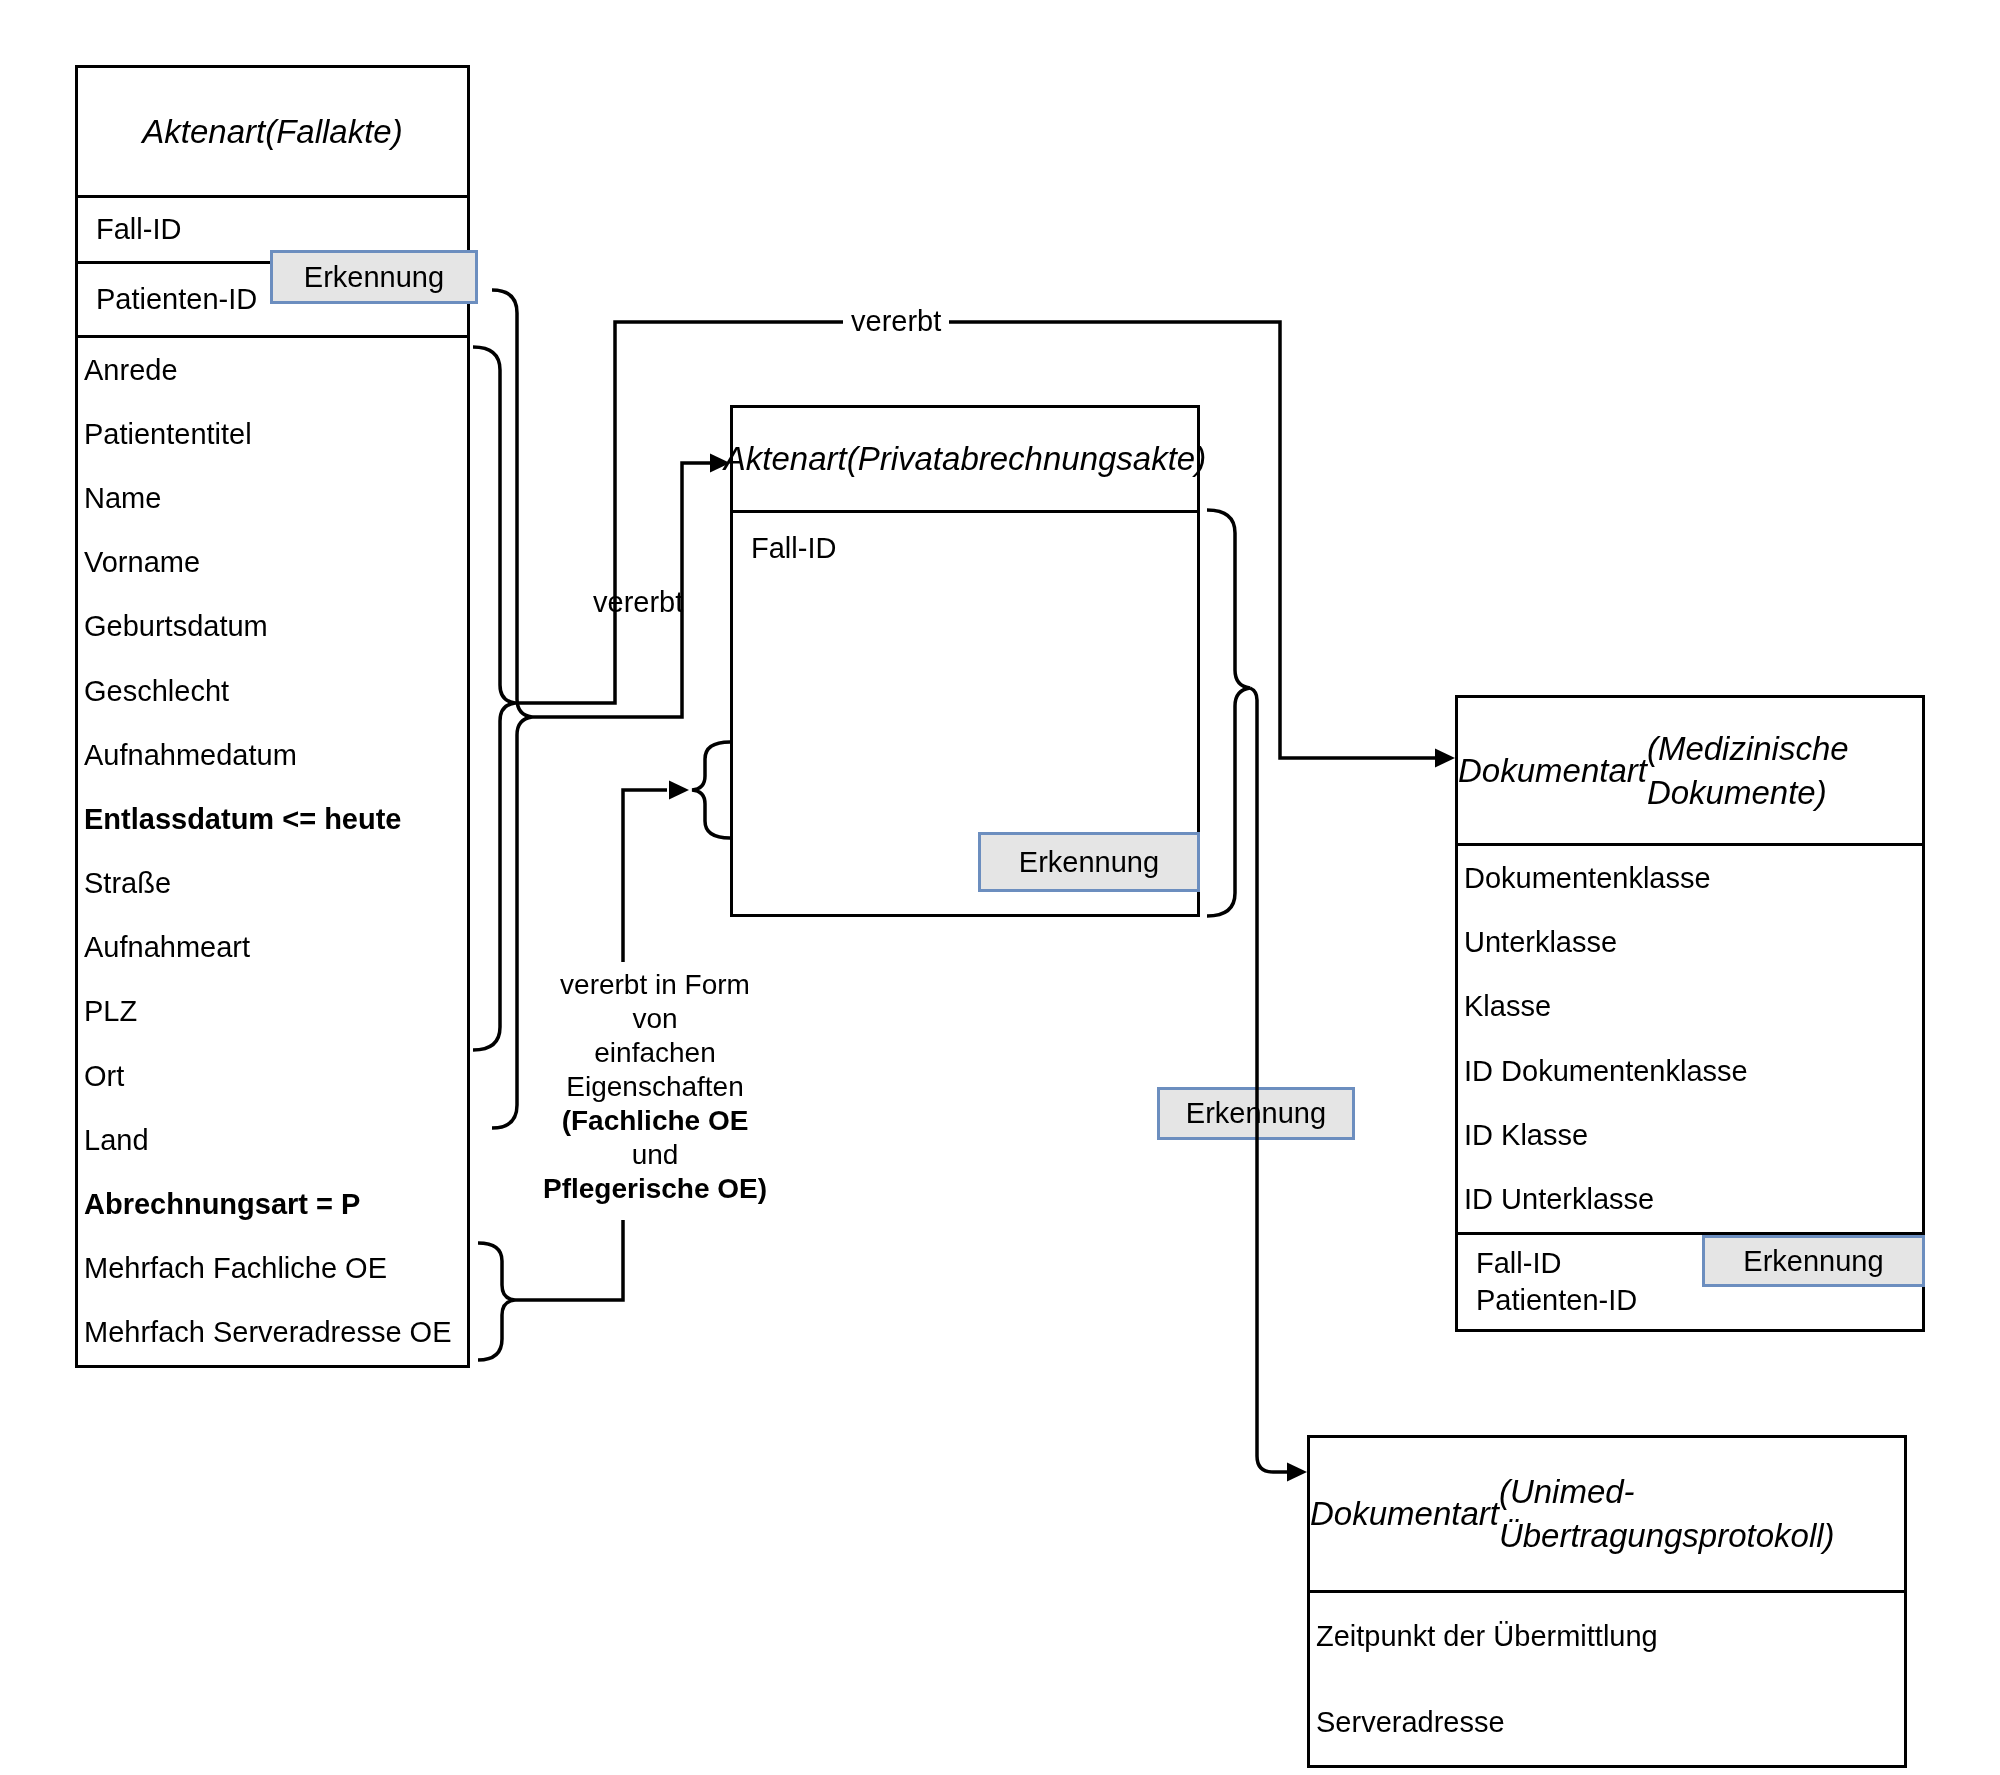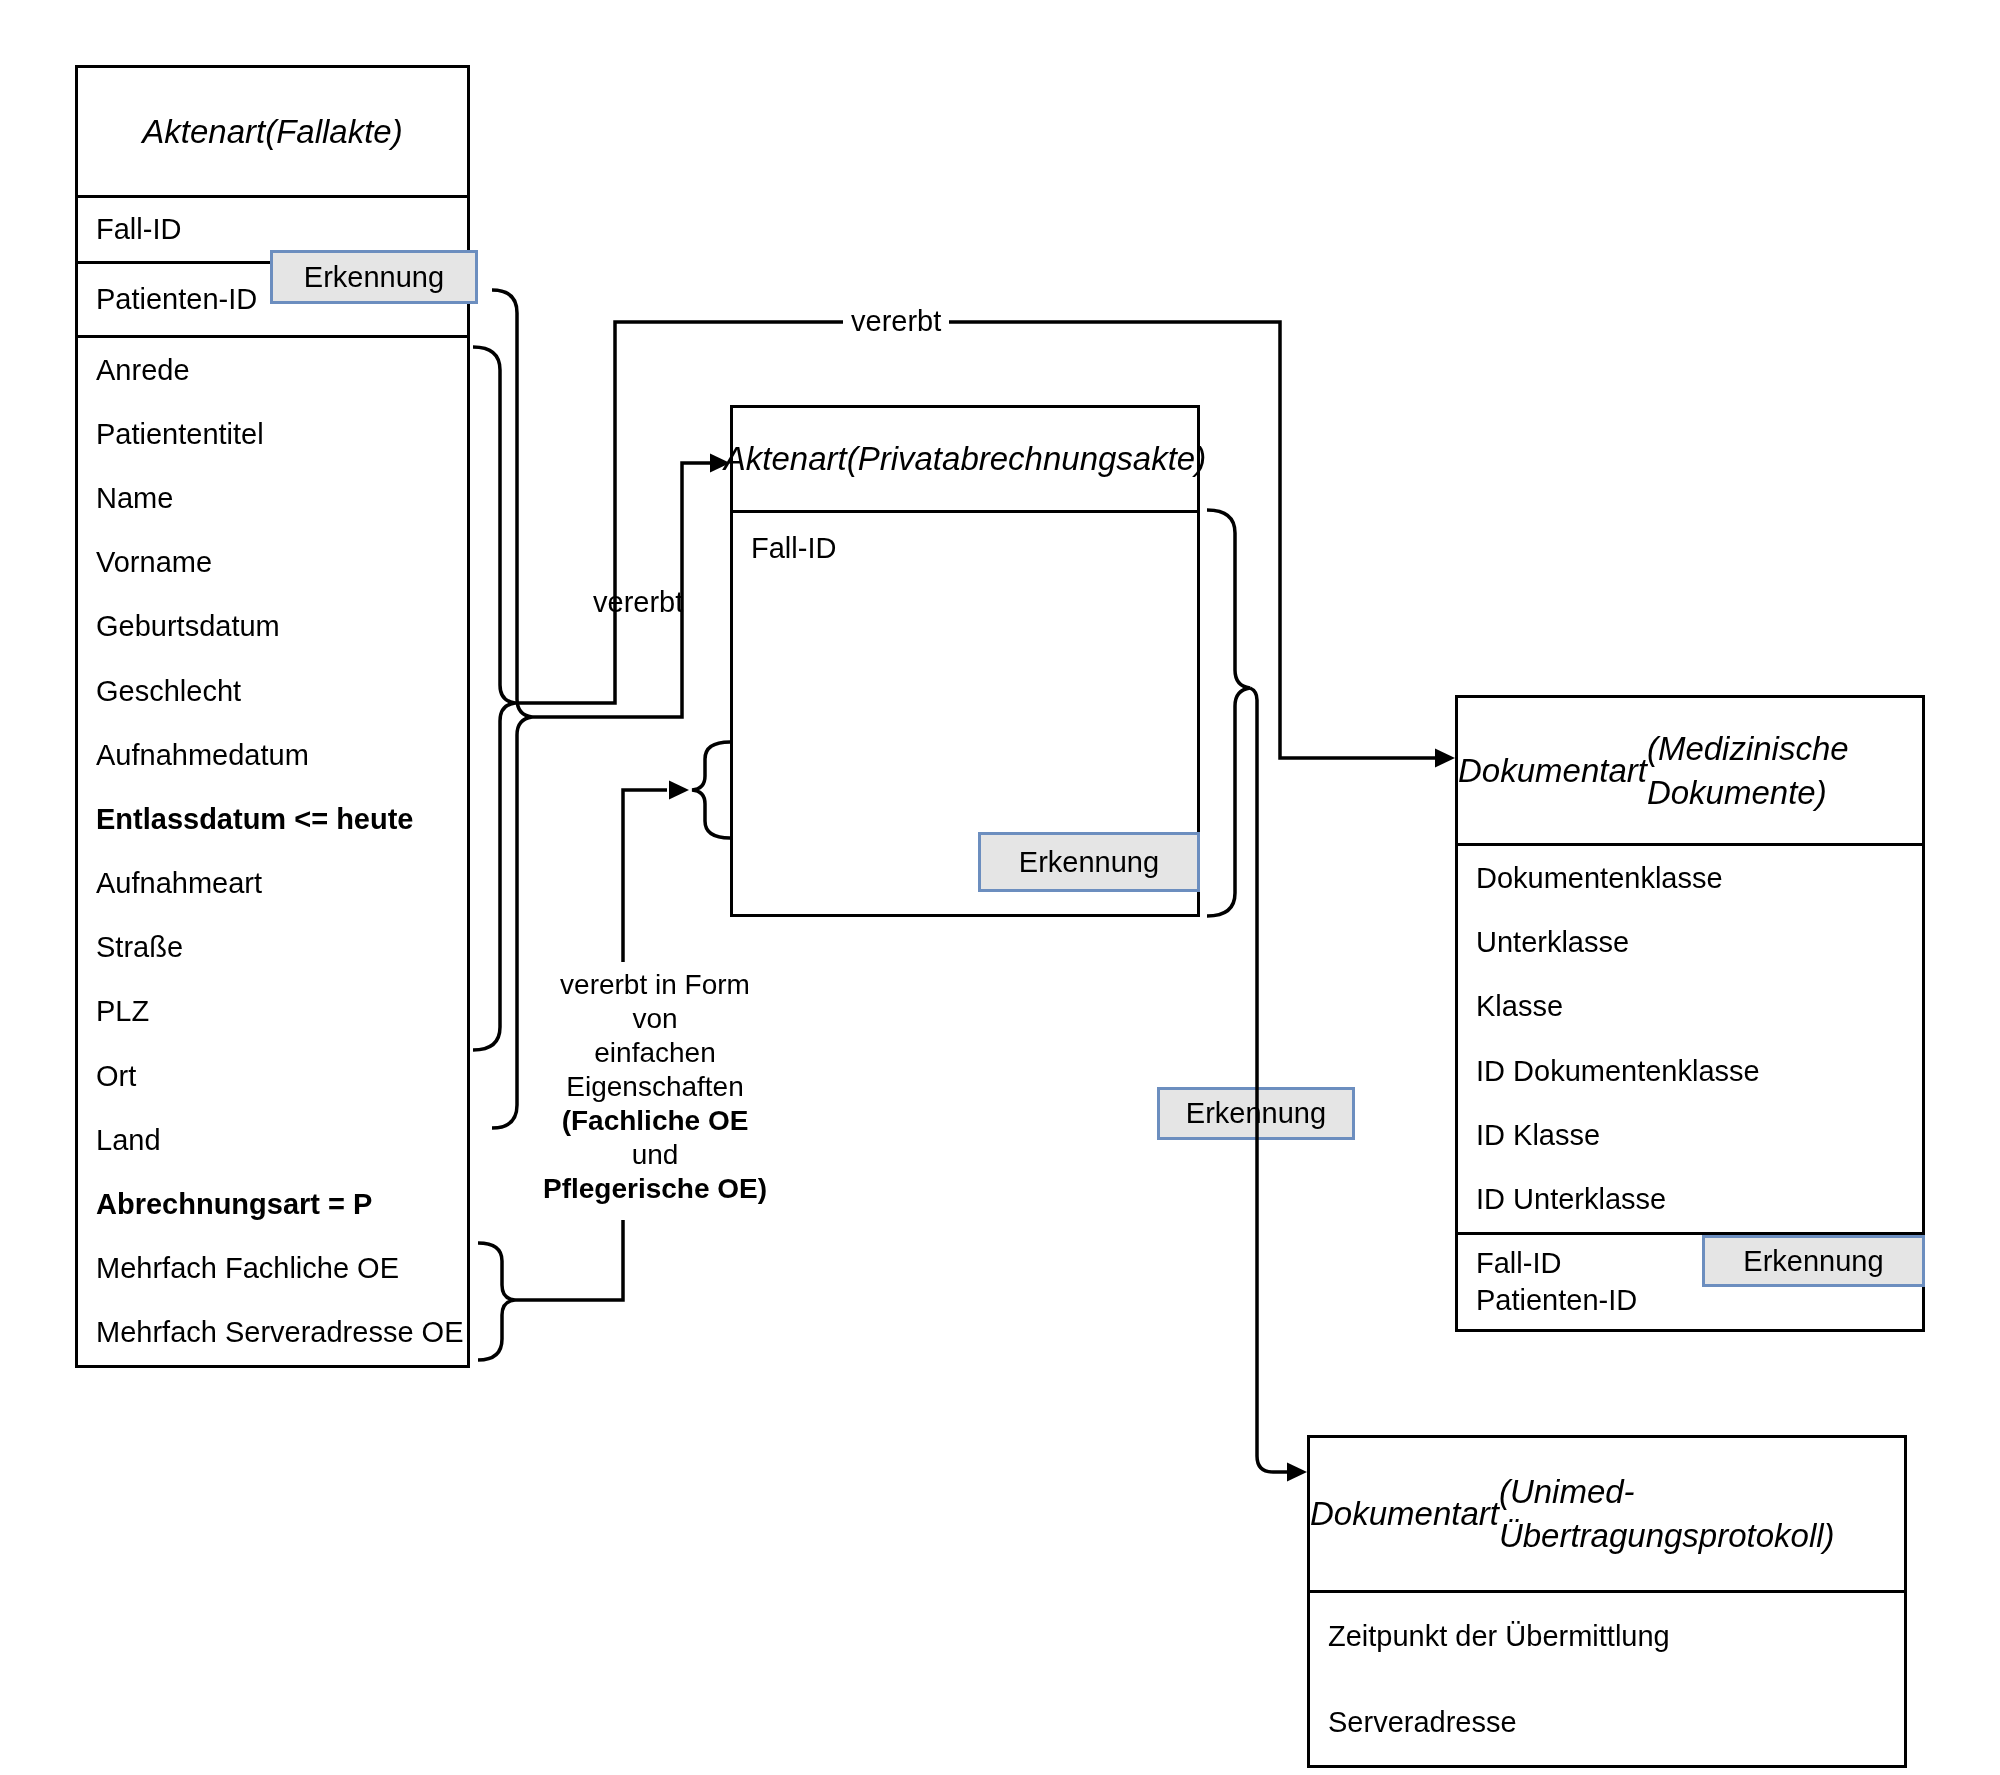--- a/index.html
+++ b/index.html
@@ -15,21 +15,21 @@
     display:flex;flex-direction:row;justify-content:center;align-items:center;
     font-style:italic;font-size:33px;line-height:44px;flex:0 0 auto;
   }
   .sep{border-top:3px solid #000;}
   .krow{
     display:flex;align-items:center;padding-left:18px;font-size:29px;flex:0 0 auto;
     box-sizing:border-box;
   }
   .attrs{flex:1 1 auto;display:flex;flex-direction:column;box-sizing:border-box;}
   .attr-row{
-    flex:1 1 0;display:flex;align-items:center;padding-left:18px;font-size:29px;
+    flex:1 1 0;display:flex;align-items:center;padding-left:6px;font-size:29px;
   }
   .attr-row.bold{font-weight:bold;}
   .keystack{
     flex:1 1 auto;display:flex;flex-direction:column;justify-content:center;
     padding-left:18px;font-size:29px;line-height:37px;
   }
   .badge{
     position:absolute;background:#e5e5e5;border:3px solid #6c8ebf;box-sizing:border-box;
     display:flex;align-items:center;justify-content:center;font-size:29px;z-index:5;
   }
@@ -55,22 +55,22 @@
     <div class="krow sep" style="height:74px;">Patienten-ID</div>
     <div class="attrs sep">
         <div class="attr-row">Anrede</div>
         <div class="attr-row">Patiententitel</div>
         <div class="attr-row">Name</div>
         <div class="attr-row">Vorname</div>
         <div class="attr-row">Geburtsdatum</div>
         <div class="attr-row">Geschlecht</div>
         <div class="attr-row">Aufnahmedatum</div>
         <div class="attr-row bold">Entlassdatum &lt;= heute</div>
+        <div class="attr-row">Straße</div>
         <div class="attr-row">Aufnahmeart</div>
-        <div class="attr-row">Straße</div>
         <div class="attr-row">PLZ</div>
         <div class="attr-row">Ort</div>
         <div class="attr-row">Land</div>
         <div class="attr-row bold">Abrechnungsart = P</div>
         <div class="attr-row">Mehrfach Fachliche OE</div>
         <div class="attr-row">Mehrfach Serveradresse OE</div>
       </div>
   </div>
 
   <div class="entity" style="left:730px;top:405px;width:470px;height:512px;">

